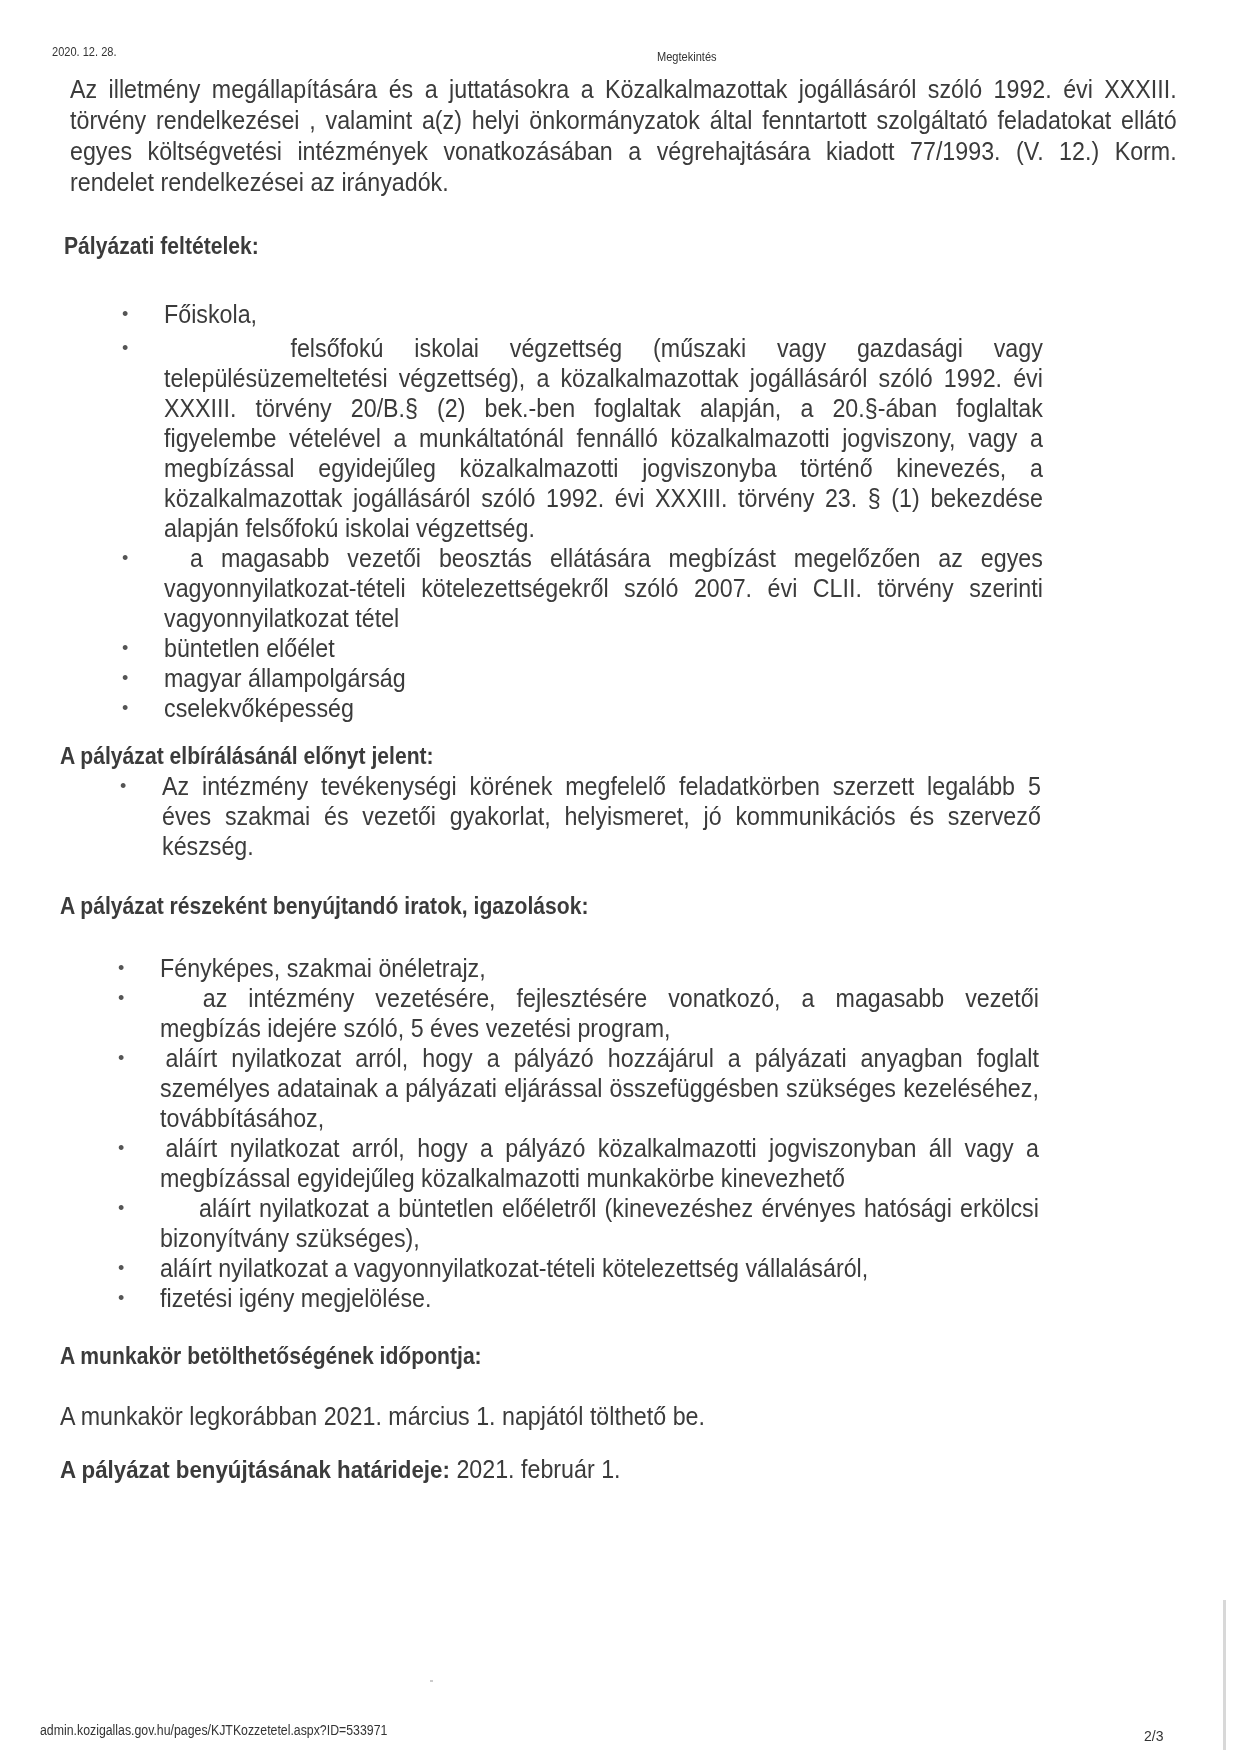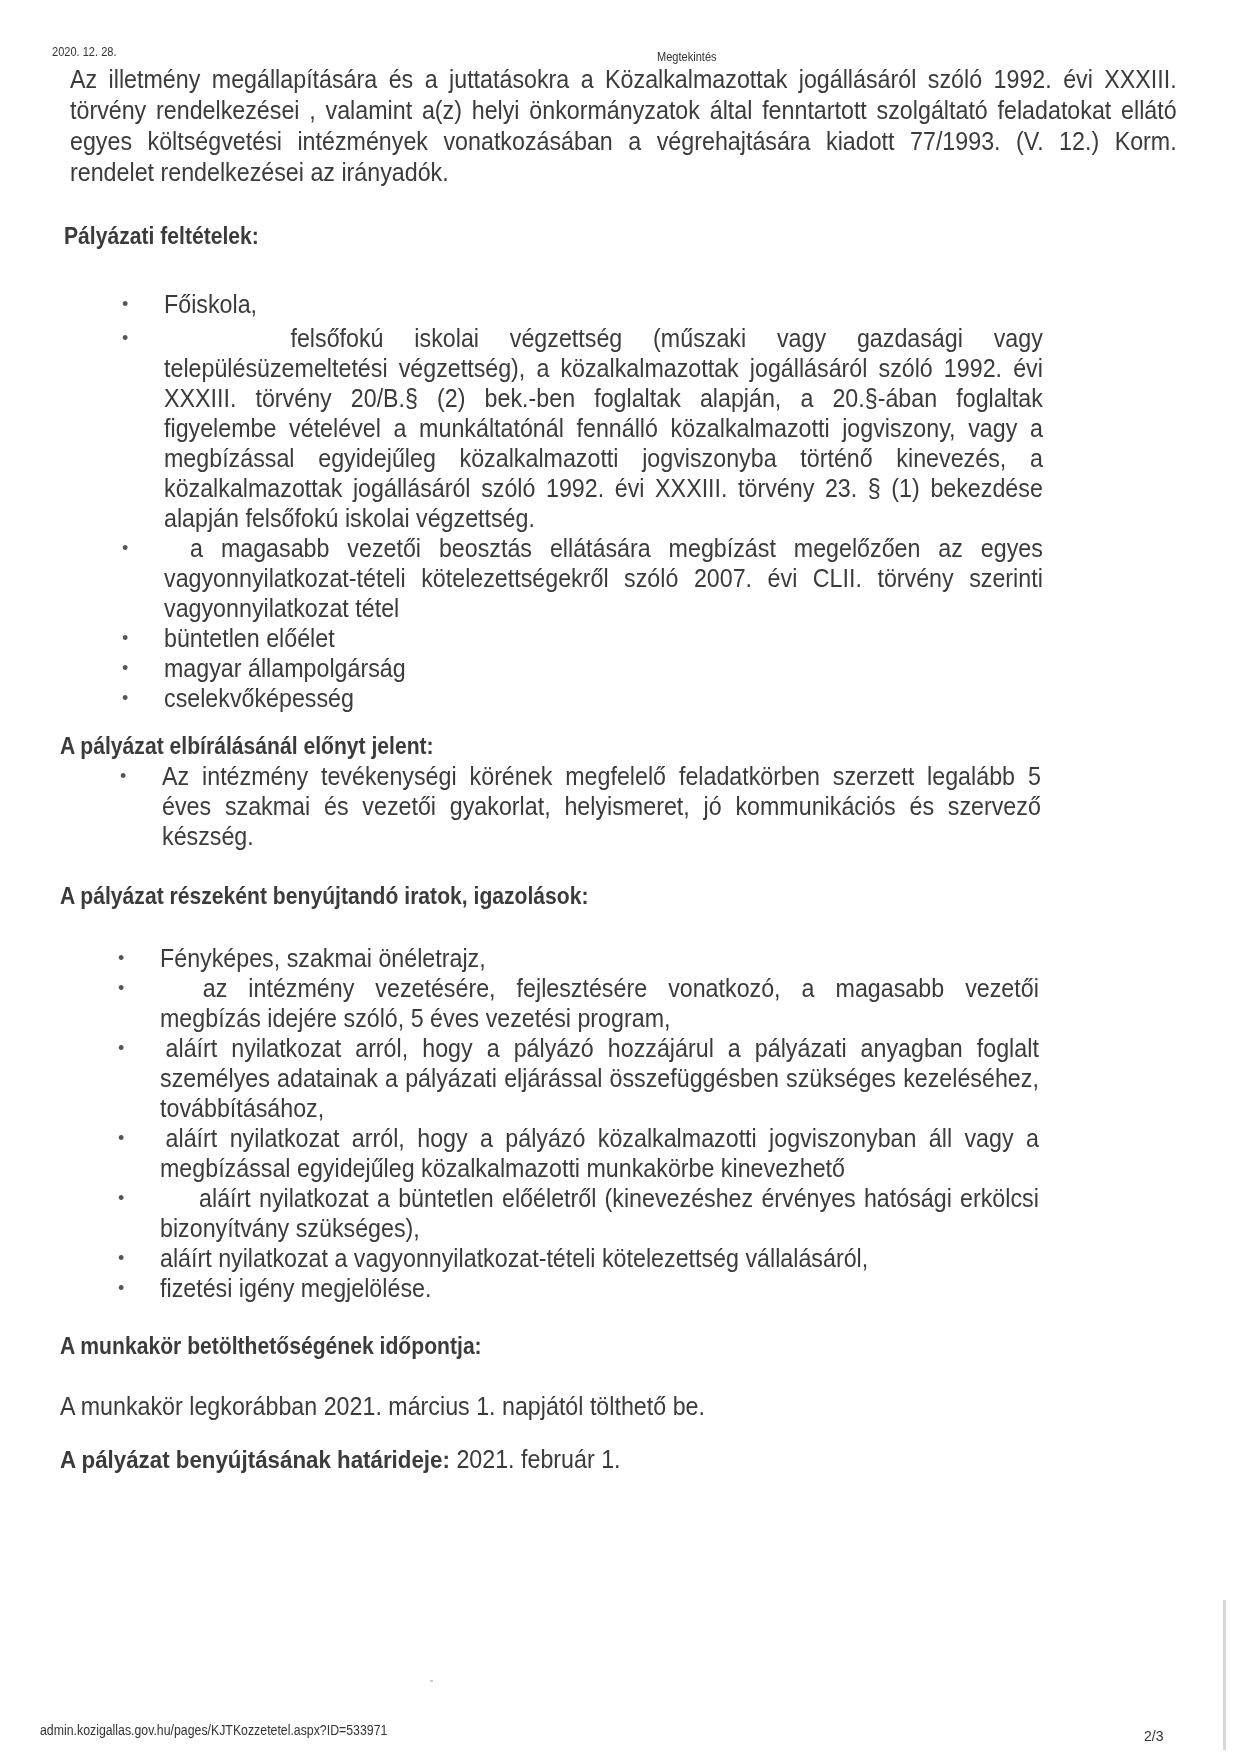--- a/index.html
+++ b/index.html
@@ -2,21 +2,21 @@
 <html><head>
   <meta charset="utf-8">
   <style>
     html, body { margin: 0; padding: 0; background: #ffffff; }
     body {
       width: 1240px; height: 1753px; position: relative; overflow: hidden;
       font-family: "Liberation Sans", sans-serif; color: #3a3a3a;
     }
     .header-date { position: absolute; left: 52px; top: 44px; font-size: 13px; color: #333; transform: scaleX(0.85); transform-origin: left; }
     .header-title { position: absolute; left: 657px; top: 49px; font-size: 13px; color: #333; transform: scaleX(0.85); transform-origin: left; }
-    .content { position: absolute; left: 70px; top: 64px; width: 1106px; }
+    .content { position: absolute; left: 70px; top: 74px; width: 1106px; }
     .para {
       font-size: 25px; line-height: 31px; text-align: justify; margin: 0;
       transform: scaleX(0.93); transform-origin: left; width: 1190px;
       color: #3b3b3b;
     }
     .heading {
       font-size: 24px; font-weight: bold; line-height: 30px; margin: 0;
       transform: scaleX(0.88); transform-origin: left; color: #3b3b3b;
     }
     ul.bullets { list-style: none; margin: 0; padding: 0; }

